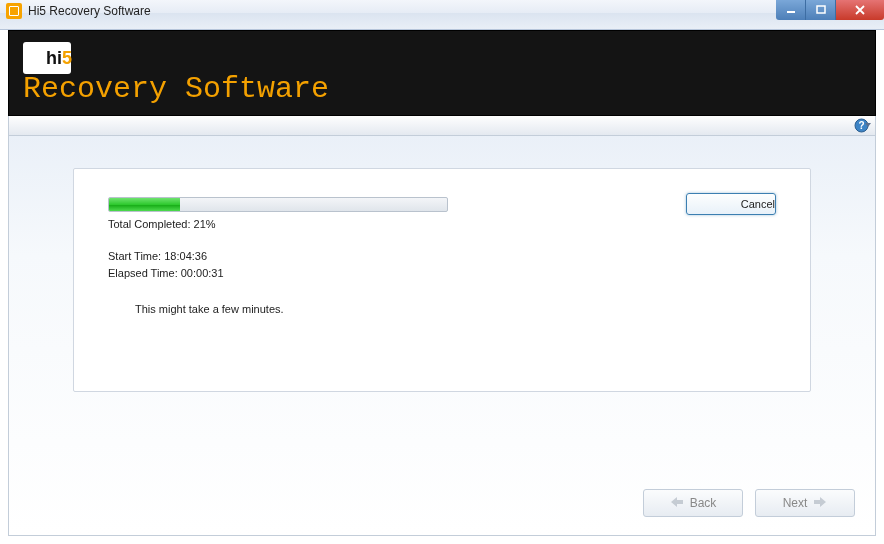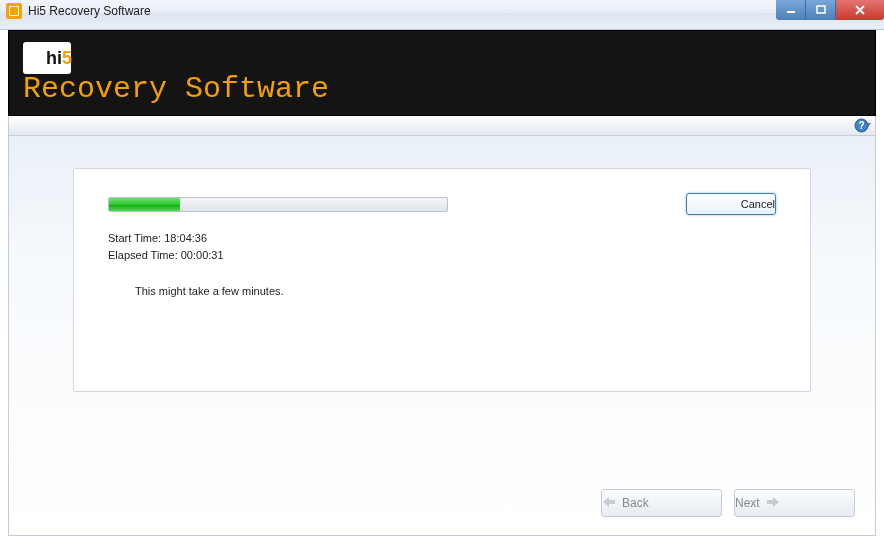--- a/index.html
+++ b/index.html
@@ -173,26 +173,26 @@
   .times { margin-top: 18px; line-height: 1.5; }
   .hint { margin-top: 22px; margin-left: 27px; }
 
   
   .footer-nav {
     position: absolute;
     right: 20px; bottom: 18px;
     display: flex; gap: 12px;
   }
   .nav-btn {
-    width: 121px; height: 28px;
+    width: 100px; height: 28px;
     border: 1px solid #c3cdd9;
     background: linear-gradient(to bottom,#fbfcfd,#e7ecf2);
     border-radius: 3px;
     font-size: 12px; color: #888;
-    display: flex; align-items: center; justify-content: flex-start; gap: 6px;
+    display: flex; align-items: center; justify-content: center; gap: 6px;
     cursor: pointer;
     margin-top: 44px;
   }
   .nav-btn svg { opacity: 0.5; }
 </style>
 </head>
 <body>
 
 <div class="titlebar">
   <div class="app-icon"></div>
@@ -239,20 +239,21 @@
 <div class="content-area">
 
   <div class="scan-panel">
     <div class="scan-body">
       <button class="cancel-btn">Cancel</button>
       <div class="progress-row">
         <div class="progress-outer">
           <div class="progress-fill" id="progress-fill" style="width: 21%;"></div>
         </div>
       </div>
+      <div class="total-completed">Total Completed: 21%</div>
       <div class="times">
         <div>Start Time: 18:04:36</div>
         <div>Elapsed Time: 00:00:31</div>
       </div>
       <div class="hint">This might take a few minutes.</div>
     </div>
   </div>
 
   <div class="footer-nav">
     <button class="nav-btn">

